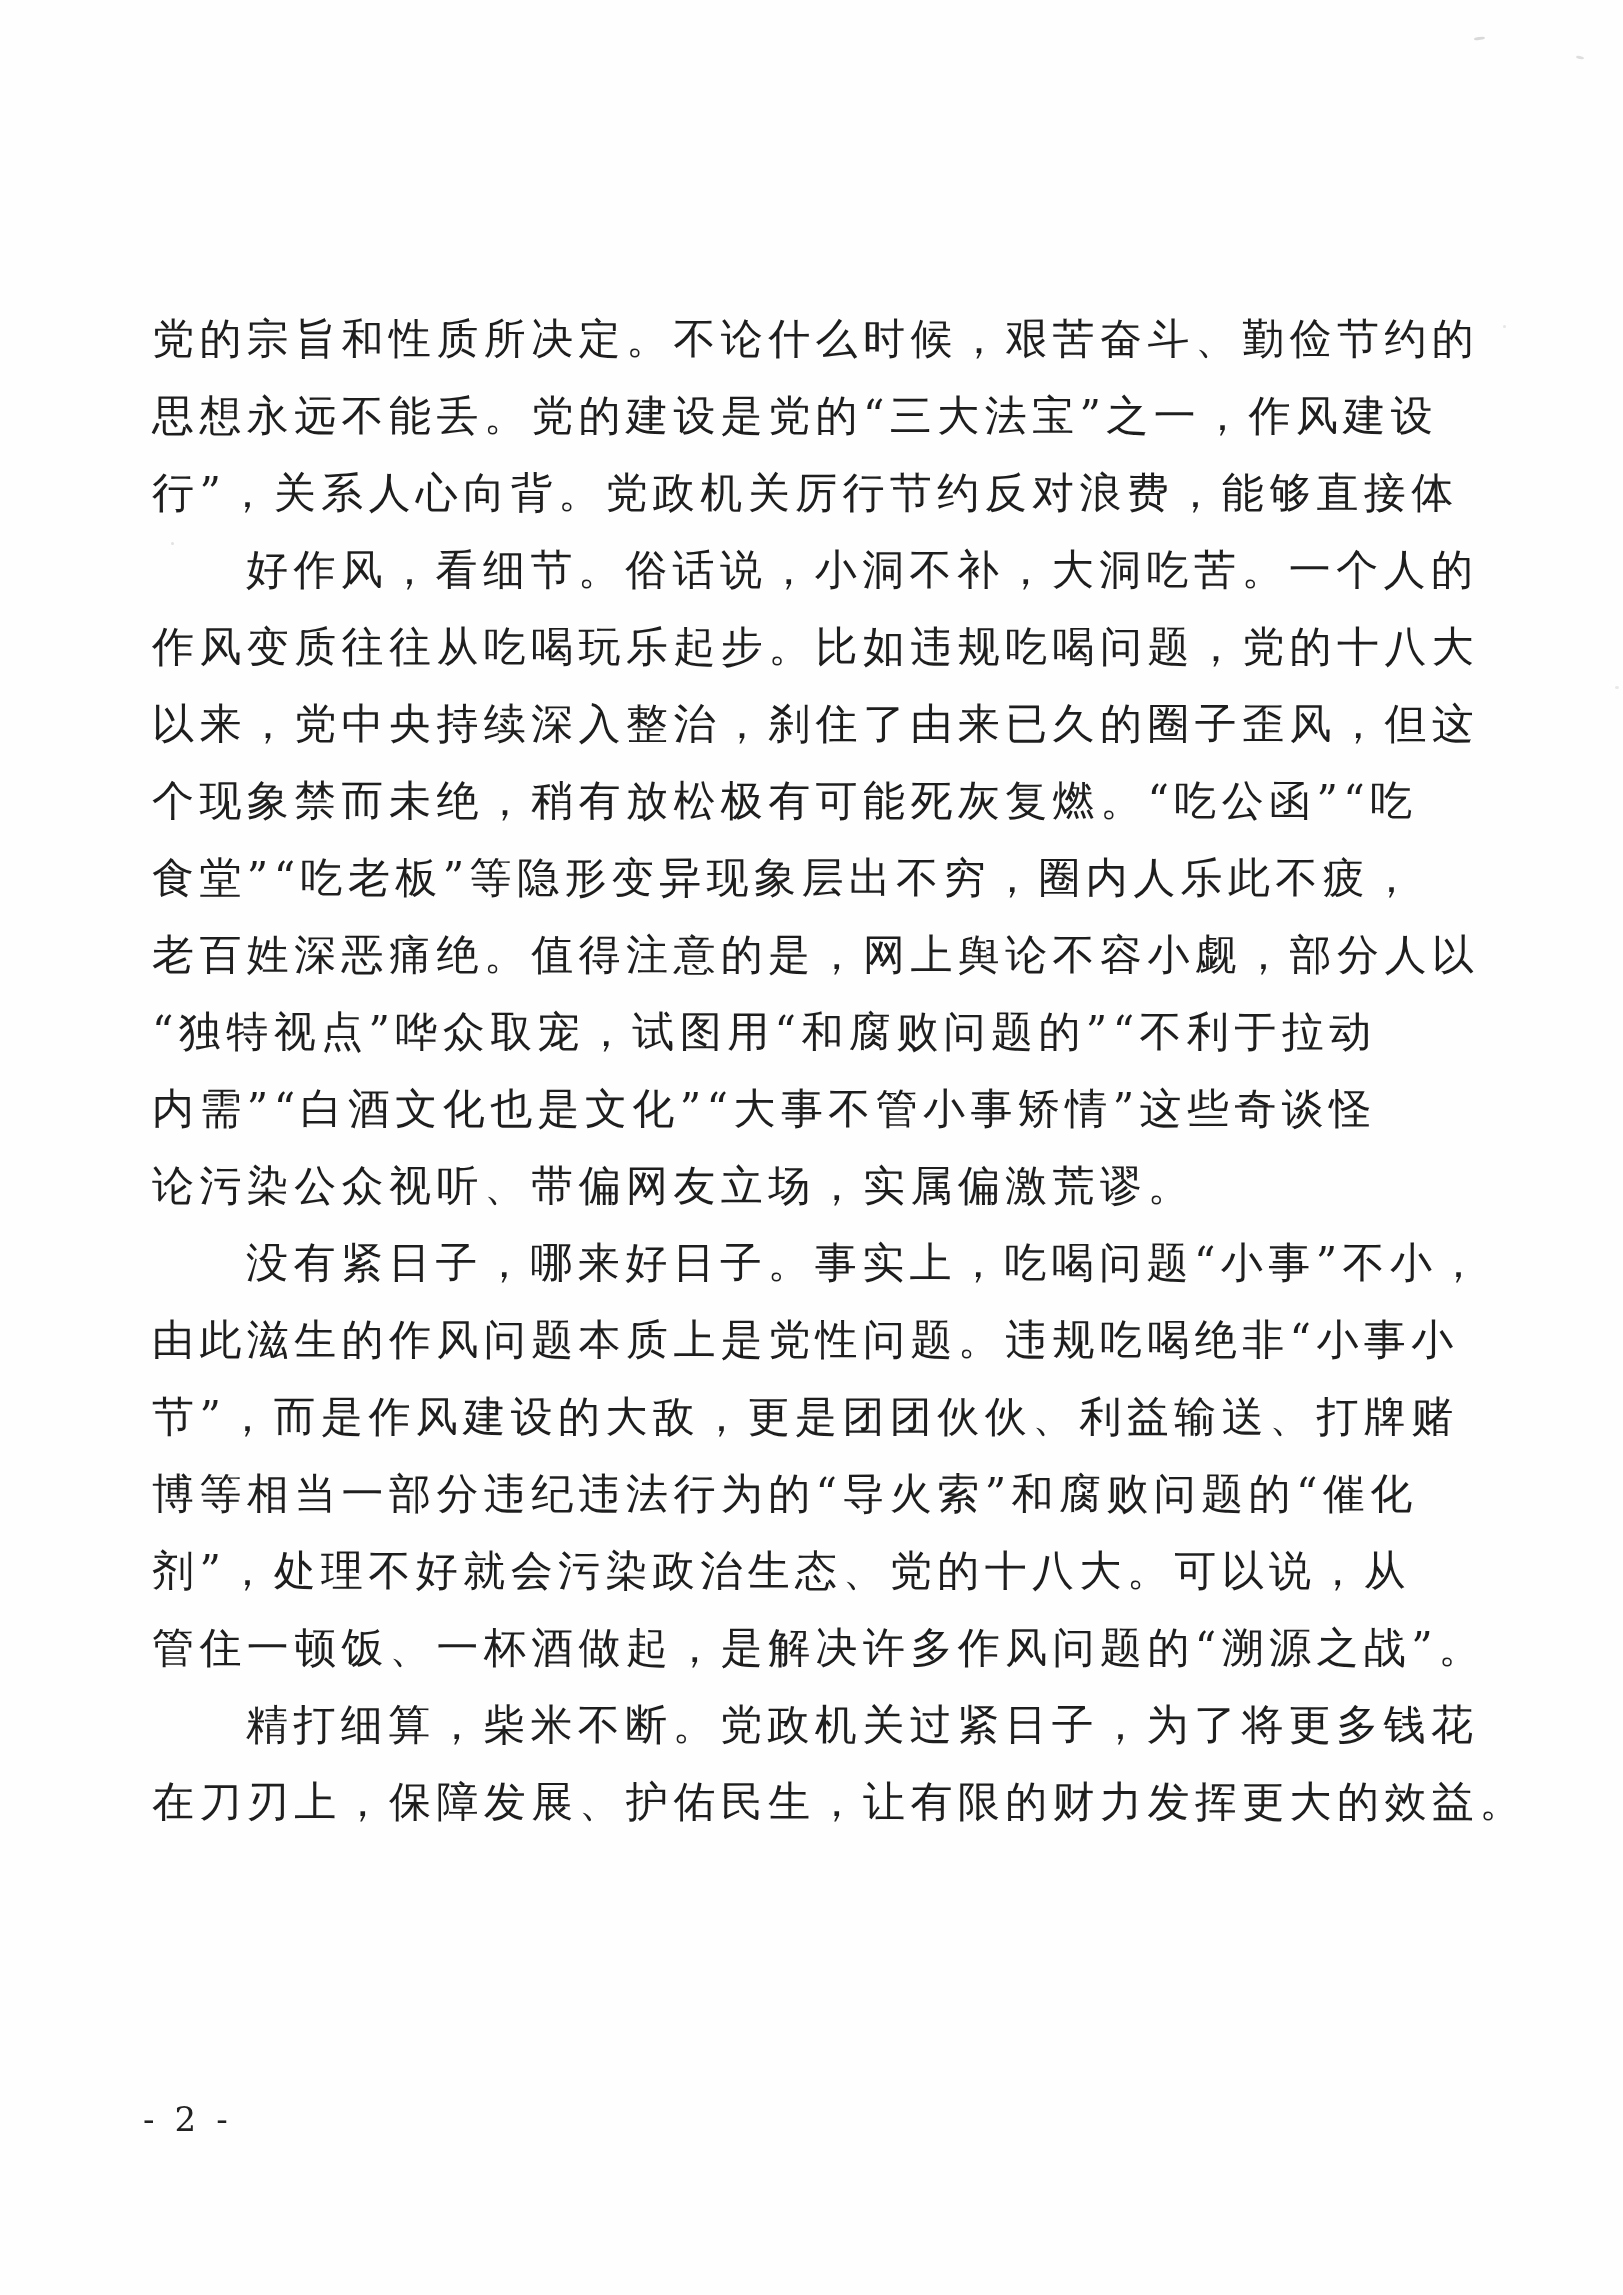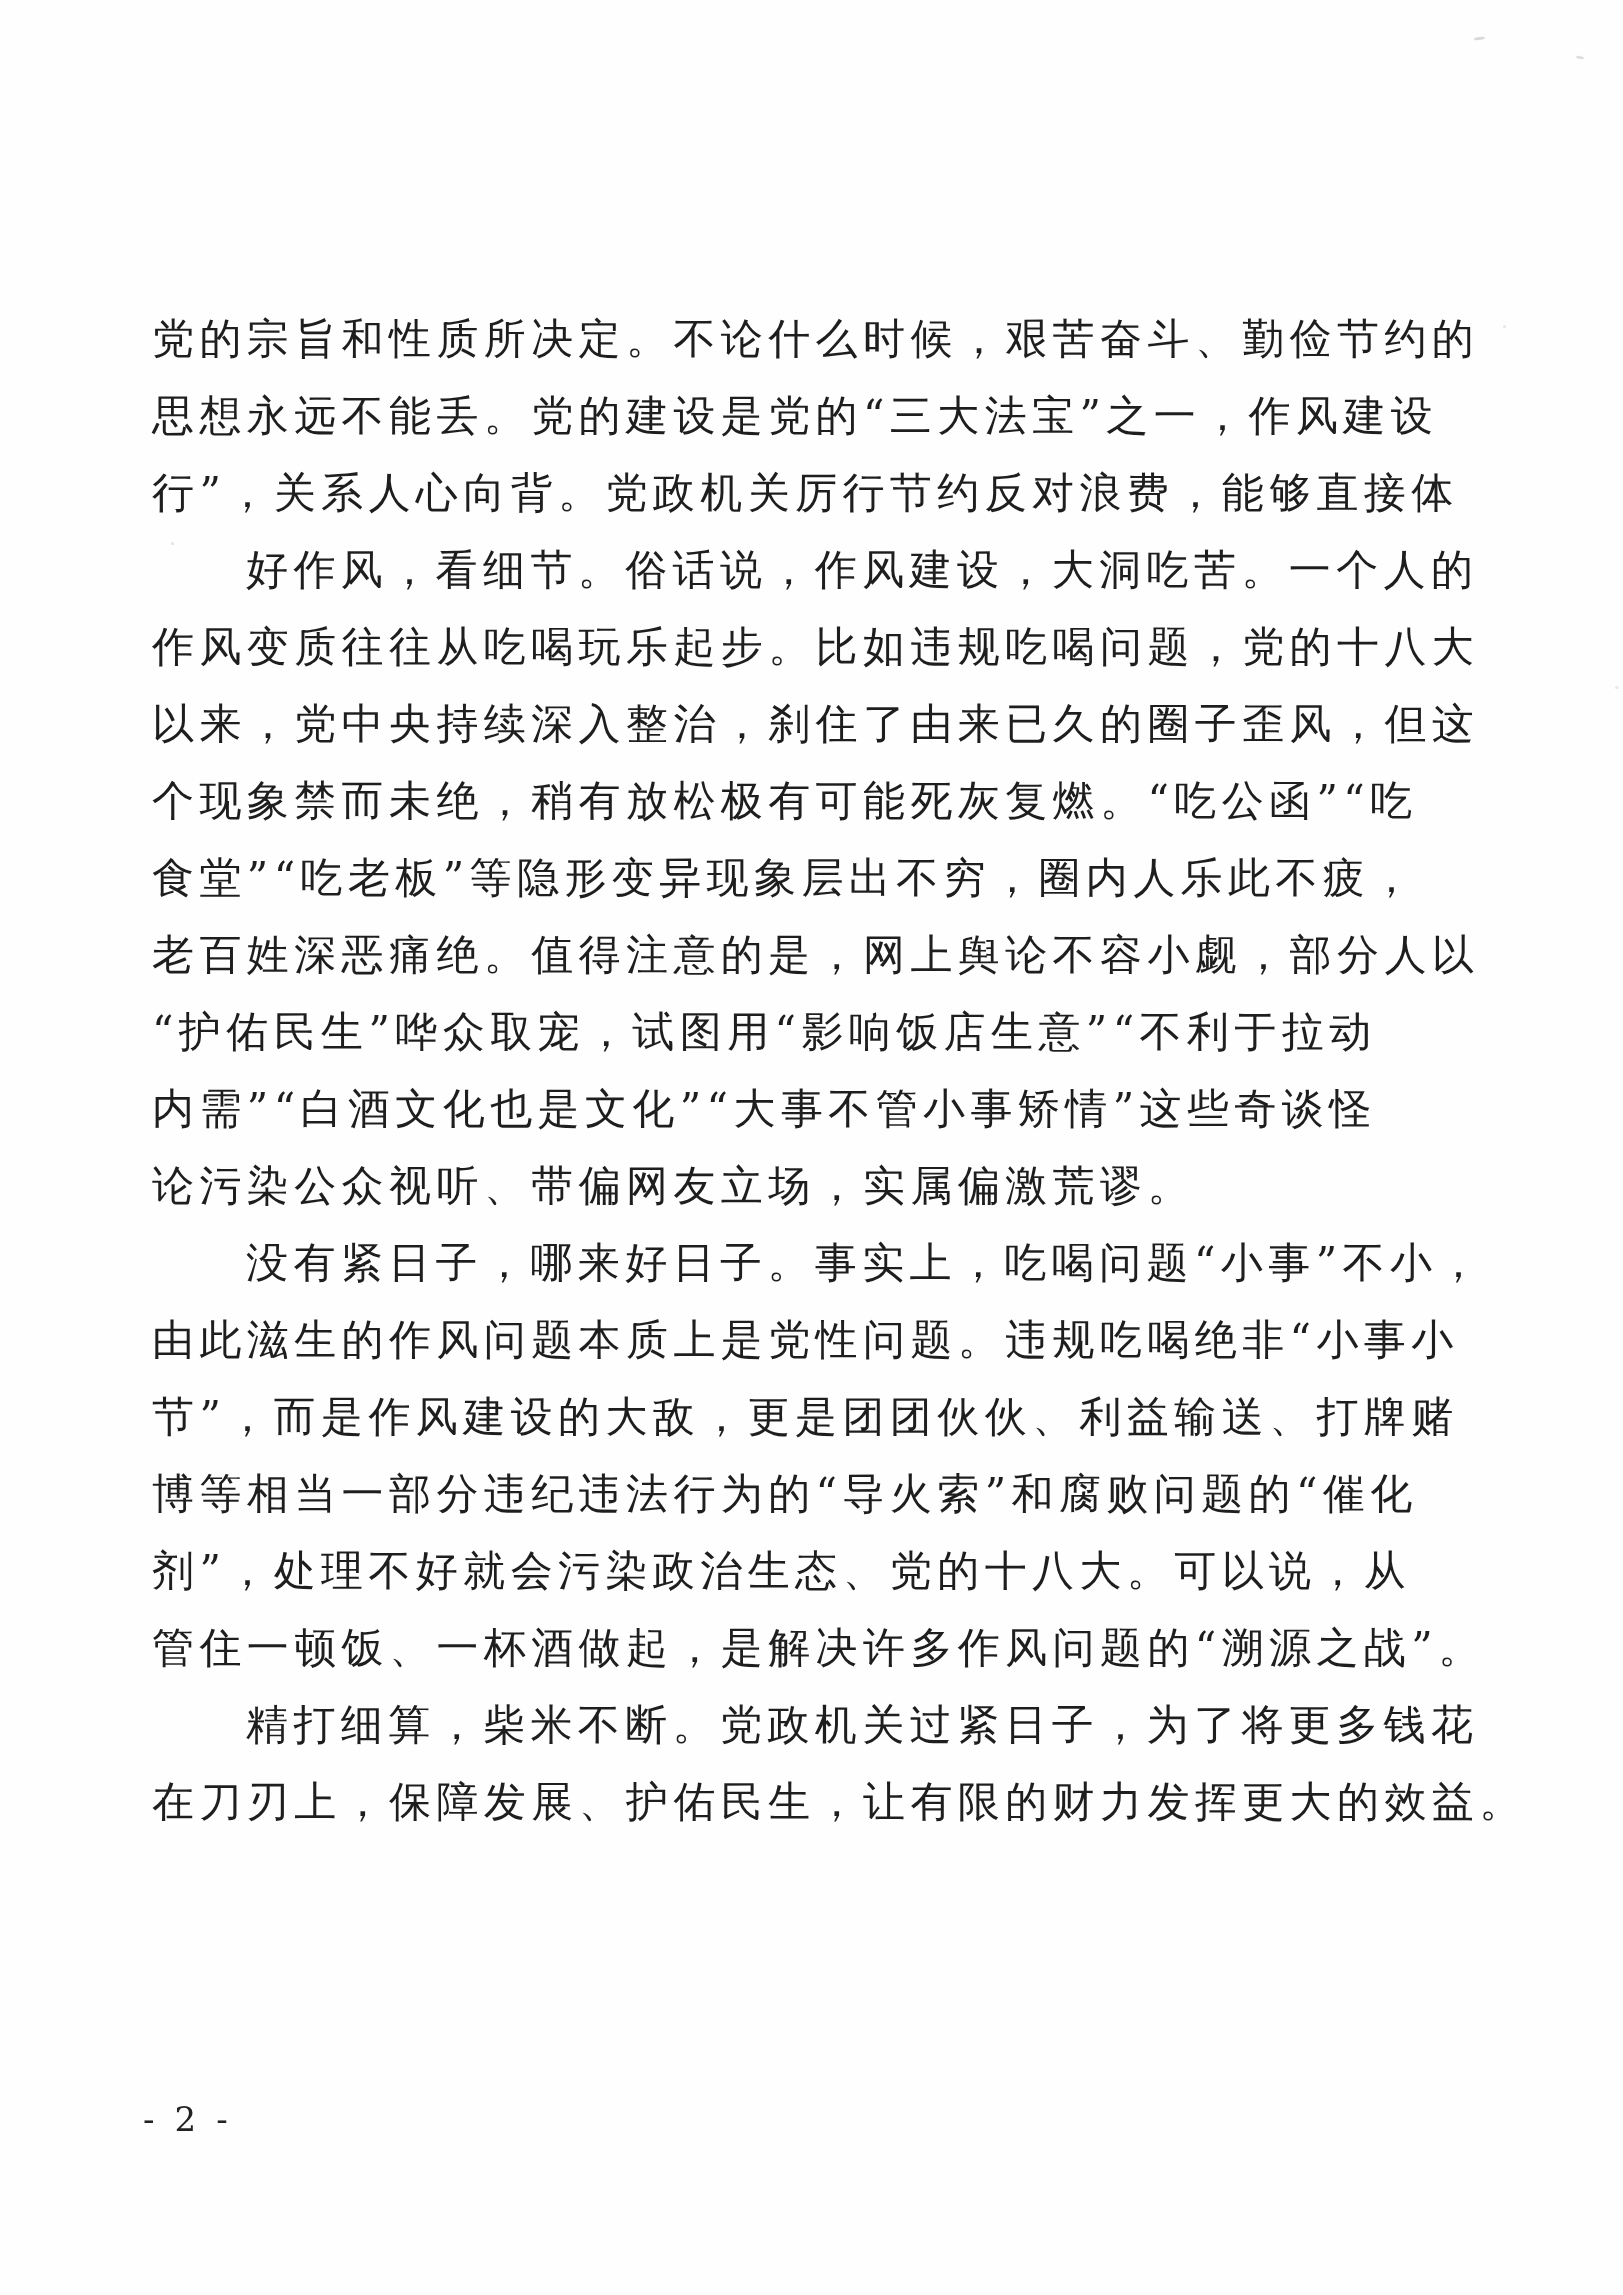--- a/index.html
+++ b/index.html
@@ -62,27 +62,27 @@
   <div class="speck s2"></div>
   <div class="speck s3"></div>
   <div class="speck s4"></div>
   <div class="speck s5"></div>
 
   <div class="text-block">
 
   <div class="line">党的宗旨和性质所决定。不论什么时候，艰苦奋斗、勤俭节约的</div>
       <div class="line">思想永远不能丢。党的建设是党的“三大法宝”之一，作风建设</div>
       <div class="line">行”，关系人心向背。党政机关厉行节约反对浪费，能够直接体</div>
-      <div class="line indent">好作风，看细节。俗话说，作风建设，大洞吃苦。一个人的</div>
+      <div class="line indent">好作风，看细节。俗话说，小洞不补，大洞吃苦。一个人的</div>
       <div class="line">作风变质往往从吃喝玩乐起步。比如违规吃喝问题，党的十八大</div>
       <div class="line">以来，党中央持续深入整治，刹住了由来已久的圈子歪风，但这</div>
       <div class="line">个现象禁而未绝，稍有放松极有可能死灰复燃。“吃公函”“吃</div>
       <div class="line">食堂”“吃老板”等隐形变异现象层出不穷，圈内人乐此不疲，</div>
       <div class="line">老百姓深恶痛绝。值得注意的是，网上舆论不容小觑，部分人以</div>
-      <div class="line">“护佑民生”哗众取宠，试图用“影响饭店生意”“不利于拉动</div>
+      <div class="line">“独特视点”哗众取宠，试图用“和腐败问题的”“不利于拉动</div>
       <div class="line">内需”“白酒文化也是文化”“大事不管小事矫情”这些奇谈怪</div>
       <div class="line">论污染公众视听、带偏网友立场，实属偏激荒谬。</div>
       <div class="line indent">没有紧日子，哪来好日子。事实上，吃喝问题“小事”不小，</div>
       <div class="line">由此滋生的作风问题本质上是党性问题。违规吃喝绝非“小事小</div>
       <div class="line">节”，而是作风建设的大敌，更是团团伙伙、利益输送、打牌赌</div>
       <div class="line">博等相当一部分违纪违法行为的“导火索”和腐败问题的“催化</div>
       <div class="line">剂”，处理不好就会污染政治生态、党的十八大。可以说，从</div>
       <div class="line">管住一顿饭、一杯酒做起，是解决许多作风问题的“溯源之战”。</div>
       <div class="line indent">精打细算，柴米不断。党政机关过紧日子，为了将更多钱花</div>
       <div class="line">在刀刃上，保障发展、护佑民生，让有限的财力发挥更大的效益。</div>

